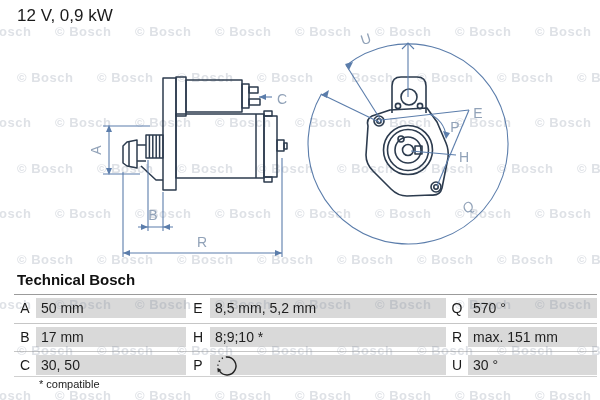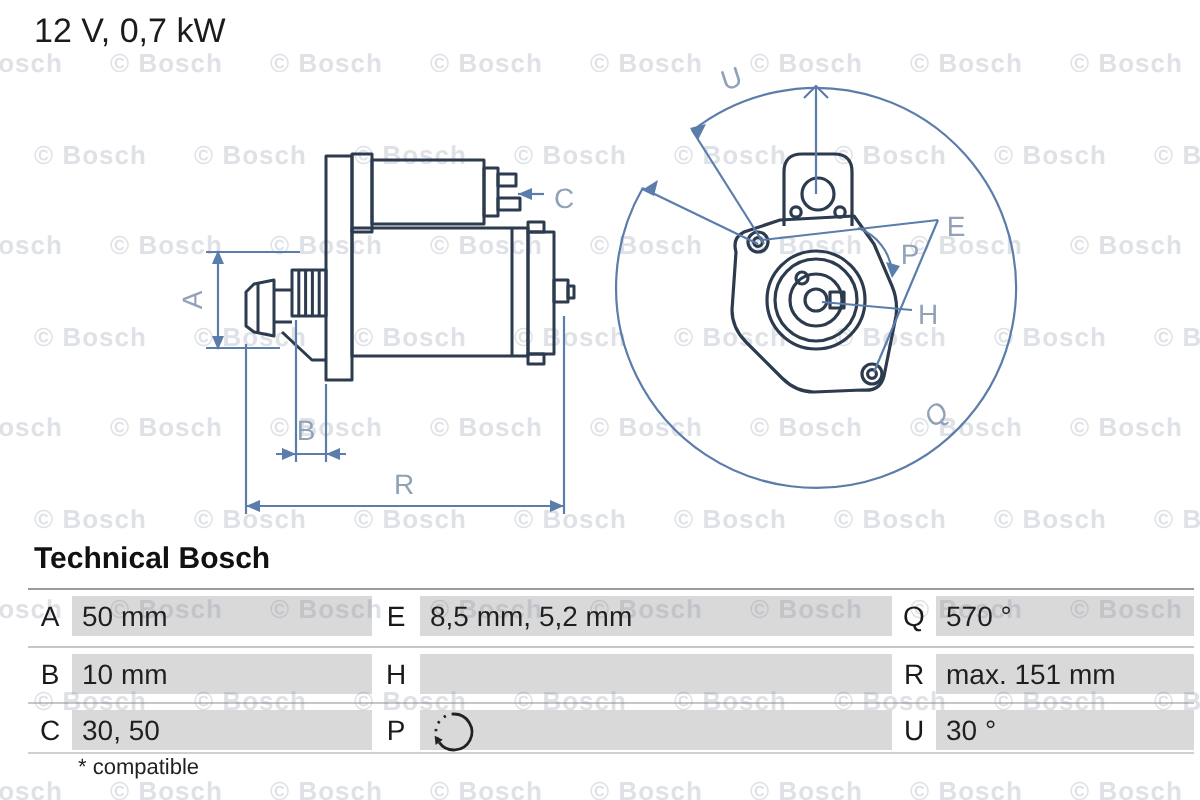--- a/index.html
+++ b/index.html
@@ -215,33 +215,34 @@
       <text class="dimlbl" x="202" y="247">R</text>
       <text class="dimlbl" x="366" y="44" transform="rotate(-18 366,40)">U</text>
       <text class="dimlbl" x="478" y="118">E</text>
       <text class="dimlbl" x="455" y="132">P</text>
       <text class="dimlbl" x="464" y="162">H</text>
       <text class="dimlbl" x="468" y="212" font-style="italic" transform="rotate(-38 468,207)">Q</text>
     </g>
   </svg>
 
   <div id="txt">
-    <div class="title">12 V, 0,7 kW</div>
+    <div class="title">12 V, 0,9 kW</div>
     <div class="tech-title">Technical Bosch</div>
 
     <span class="cellk" style="left:14px;top:298px;">A</span>
     <span class="cellv" style="left:41px;top:298px;">50 mm</span>
     <span class="cellk" style="left:186px;top:298px;width:24px;">E</span>
     <span class="cellv" style="left:215px;top:298px;">8,5 mm, 5,2 mm</span>
     <span class="cellk" style="left:446px;top:298px;">Q</span>
     <span class="cellv" style="left:473px;top:298px;">570 °</span>
 
     <span class="cellk" style="left:14px;top:327px;">B</span>
-    <span class="cellv" style="left:41px;top:327px;">10 mm</span>
+    <span class="cellv" style="left:41px;top:327px;">17 mm</span>
     <span class="cellk" style="left:186px;top:327px;width:24px;">H</span>
+    <span class="cellv" style="left:215px;top:327px;">8;9;10 *</span>
     <span class="cellk" style="left:446px;top:327px;">R</span>
     <span class="cellv" style="left:473px;top:327px;">max. 151 mm</span>
 
     <span class="cellk" style="left:14px;top:355px;">C</span>
     <span class="cellv" style="left:41px;top:355px;">30, 50</span>
     <span class="cellk" style="left:186px;top:355px;width:24px;">P</span>
     <span class="cellv" style="left:215px;top:354px;">
       <svg width="24" height="24" viewBox="0 0 24 24">
         <path d="M12,3 A9,9 0 1 1 4.6,17.2" fill="none" stroke="#222" stroke-width="1.4"></path>
         <path d="M12,3 A9,9 0 0 0 4.6,17.2" fill="none" stroke="#222" stroke-width="1.4" stroke-dasharray="1.2,3"></path>

